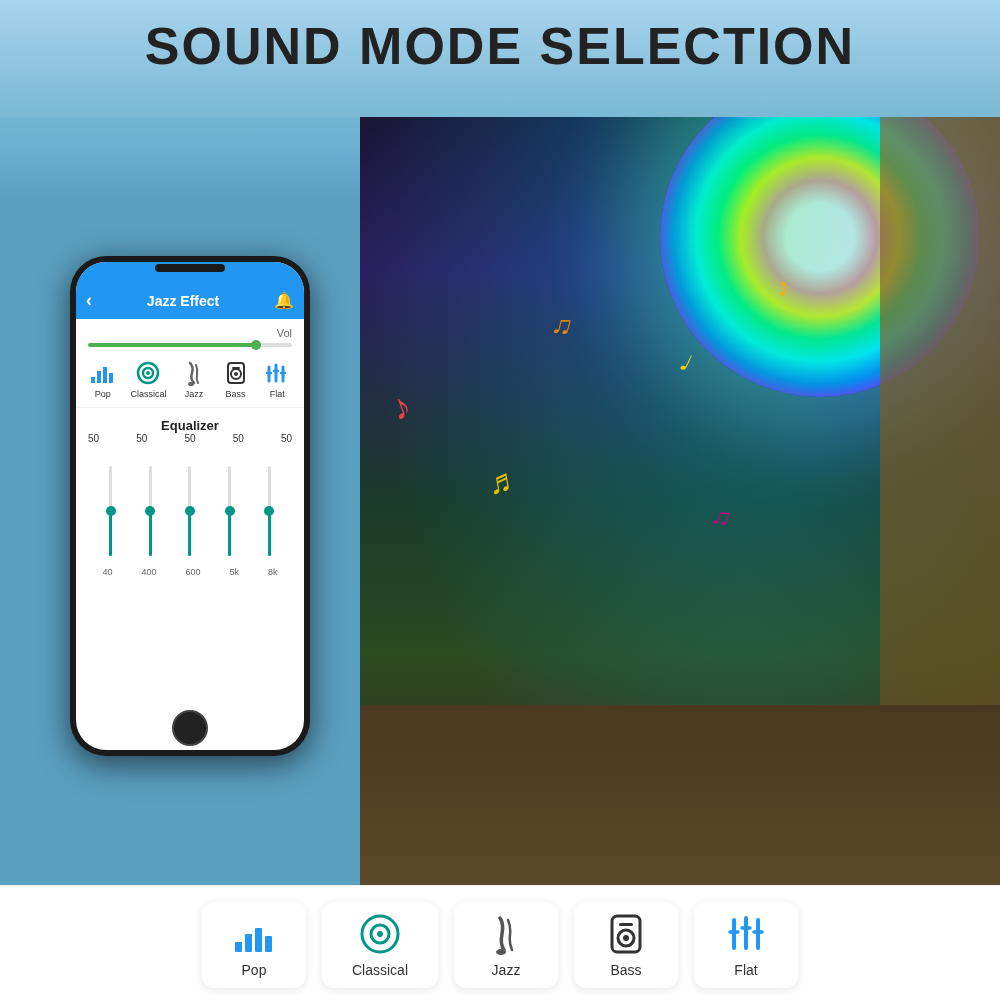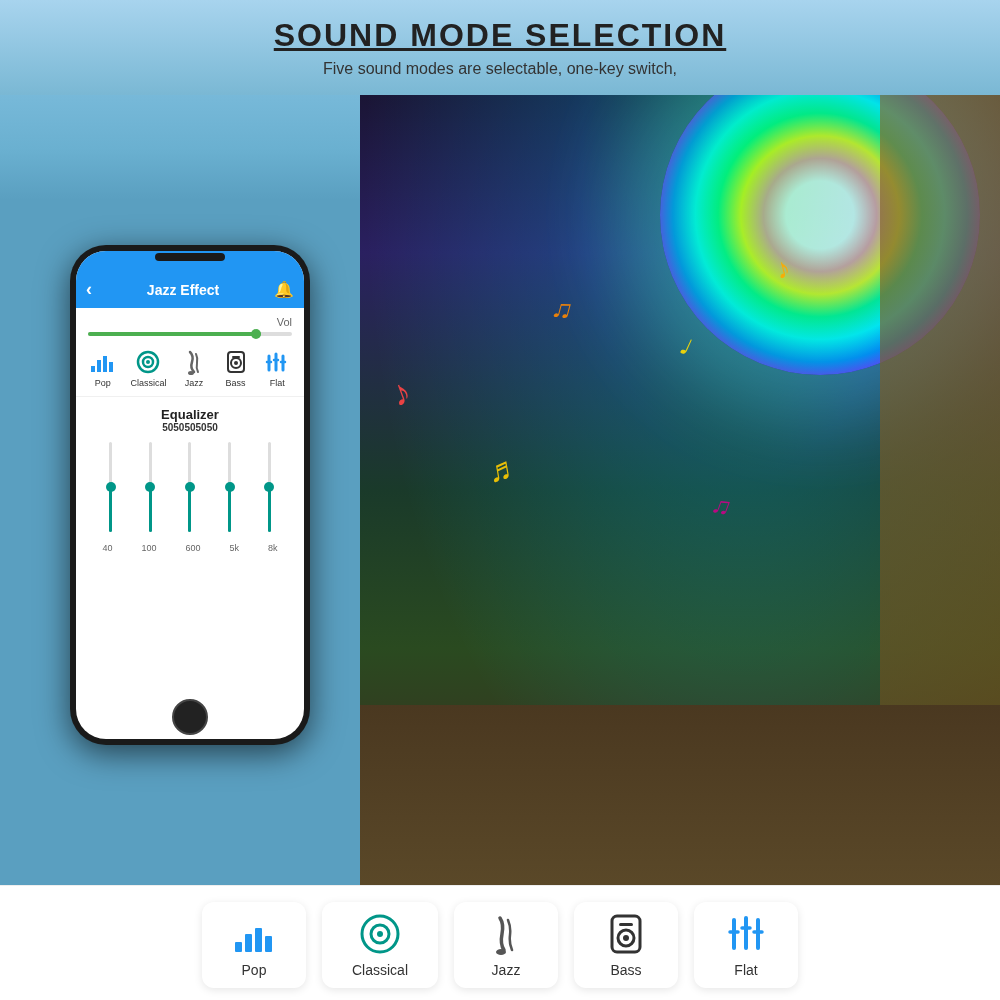--- a/index.html
+++ b/index.html
@@ -21,27 +21,26 @@
 
     
     .header {
       background: linear-gradient(180deg, #a8d4ee 0%, #7ab8d4 100%);
       text-align: center;
       padding: 18px 20px 14px;
       flex-shrink: 0;
     }
 
     .header-title {
-      font-size: 32px;
+      font-size: 52px;
       font-weight: 900;
       color: #222;
       letter-spacing: 2px;
       text-transform: uppercase;
       line-height: 1.1;
-      text-decoration: underline;
     }
 
     .header-subtitle {
       font-size: 16px;
       color: #333;
       line-height: 1.5;
       margin-top: 4px;
     }
 
     
@@ -315,25 +314,24 @@
     .eq-title {
       font-size: 13px;
       font-weight: 700;
       text-align: center;
       margin-bottom: 0;
       color: #222;
     }
 
     .eq-values {
       display: flex;
-      justify-content: center;
+      justify-content: space-between;
       font-size: 10px;
       color: #333;
-      margin-bottom: 4px;
-      font-weight: bold;
+      margin-bottom: 17px;
     }
 
     .eq-bars-container {
       display: flex;
       justify-content: space-around;
       align-items: flex-end;
       height: 100px;
       gap: 10px;
       padding: 0 8px;
     }
@@ -392,21 +390,21 @@
     .note-6 { top: 50%; left: 55%; color: #cc0088; font-size: 26px; transform: rotate(20deg); }
   </style>
 </head>
 <body>
 
 <div class="page-wrapper">
 
   <div class="header">
     <div class="header-title">SOUND MODE SELECTION</div>
     <div class="header-subtitle">
-      <span>Five sound modes are selectable, one-key switch,</span><br>
+      <br>
     </div>
   </div>
 
   <div class="main-content">
 
     <div class="left-side">
       <div class="phone">
         <div class="phone-notch"></div>
         <div class="phone-home-btn"></div>
 
@@ -515,21 +513,21 @@
               </div>
               <div class="eq-bar-wrapper">
                 <div class="eq-bar-track">
                   <div class="eq-bar-fill" style="height:50%"></div>
                   <div class="eq-bar-thumb" style="bottom:50%;transform:translateX(-50%) translateY(50%)"></div>
                 </div>
               </div>
             </div>
             <div class="eq-freqs">
               <span>40</span>
-              <span>100</span>
+              <span>400</span>
               <span>600</span>
               <span>5k</span>
               <span>8k</span>
             </div>
           </div>
         </div>
       </div>
     </div>
 
     <div class="right-side">

